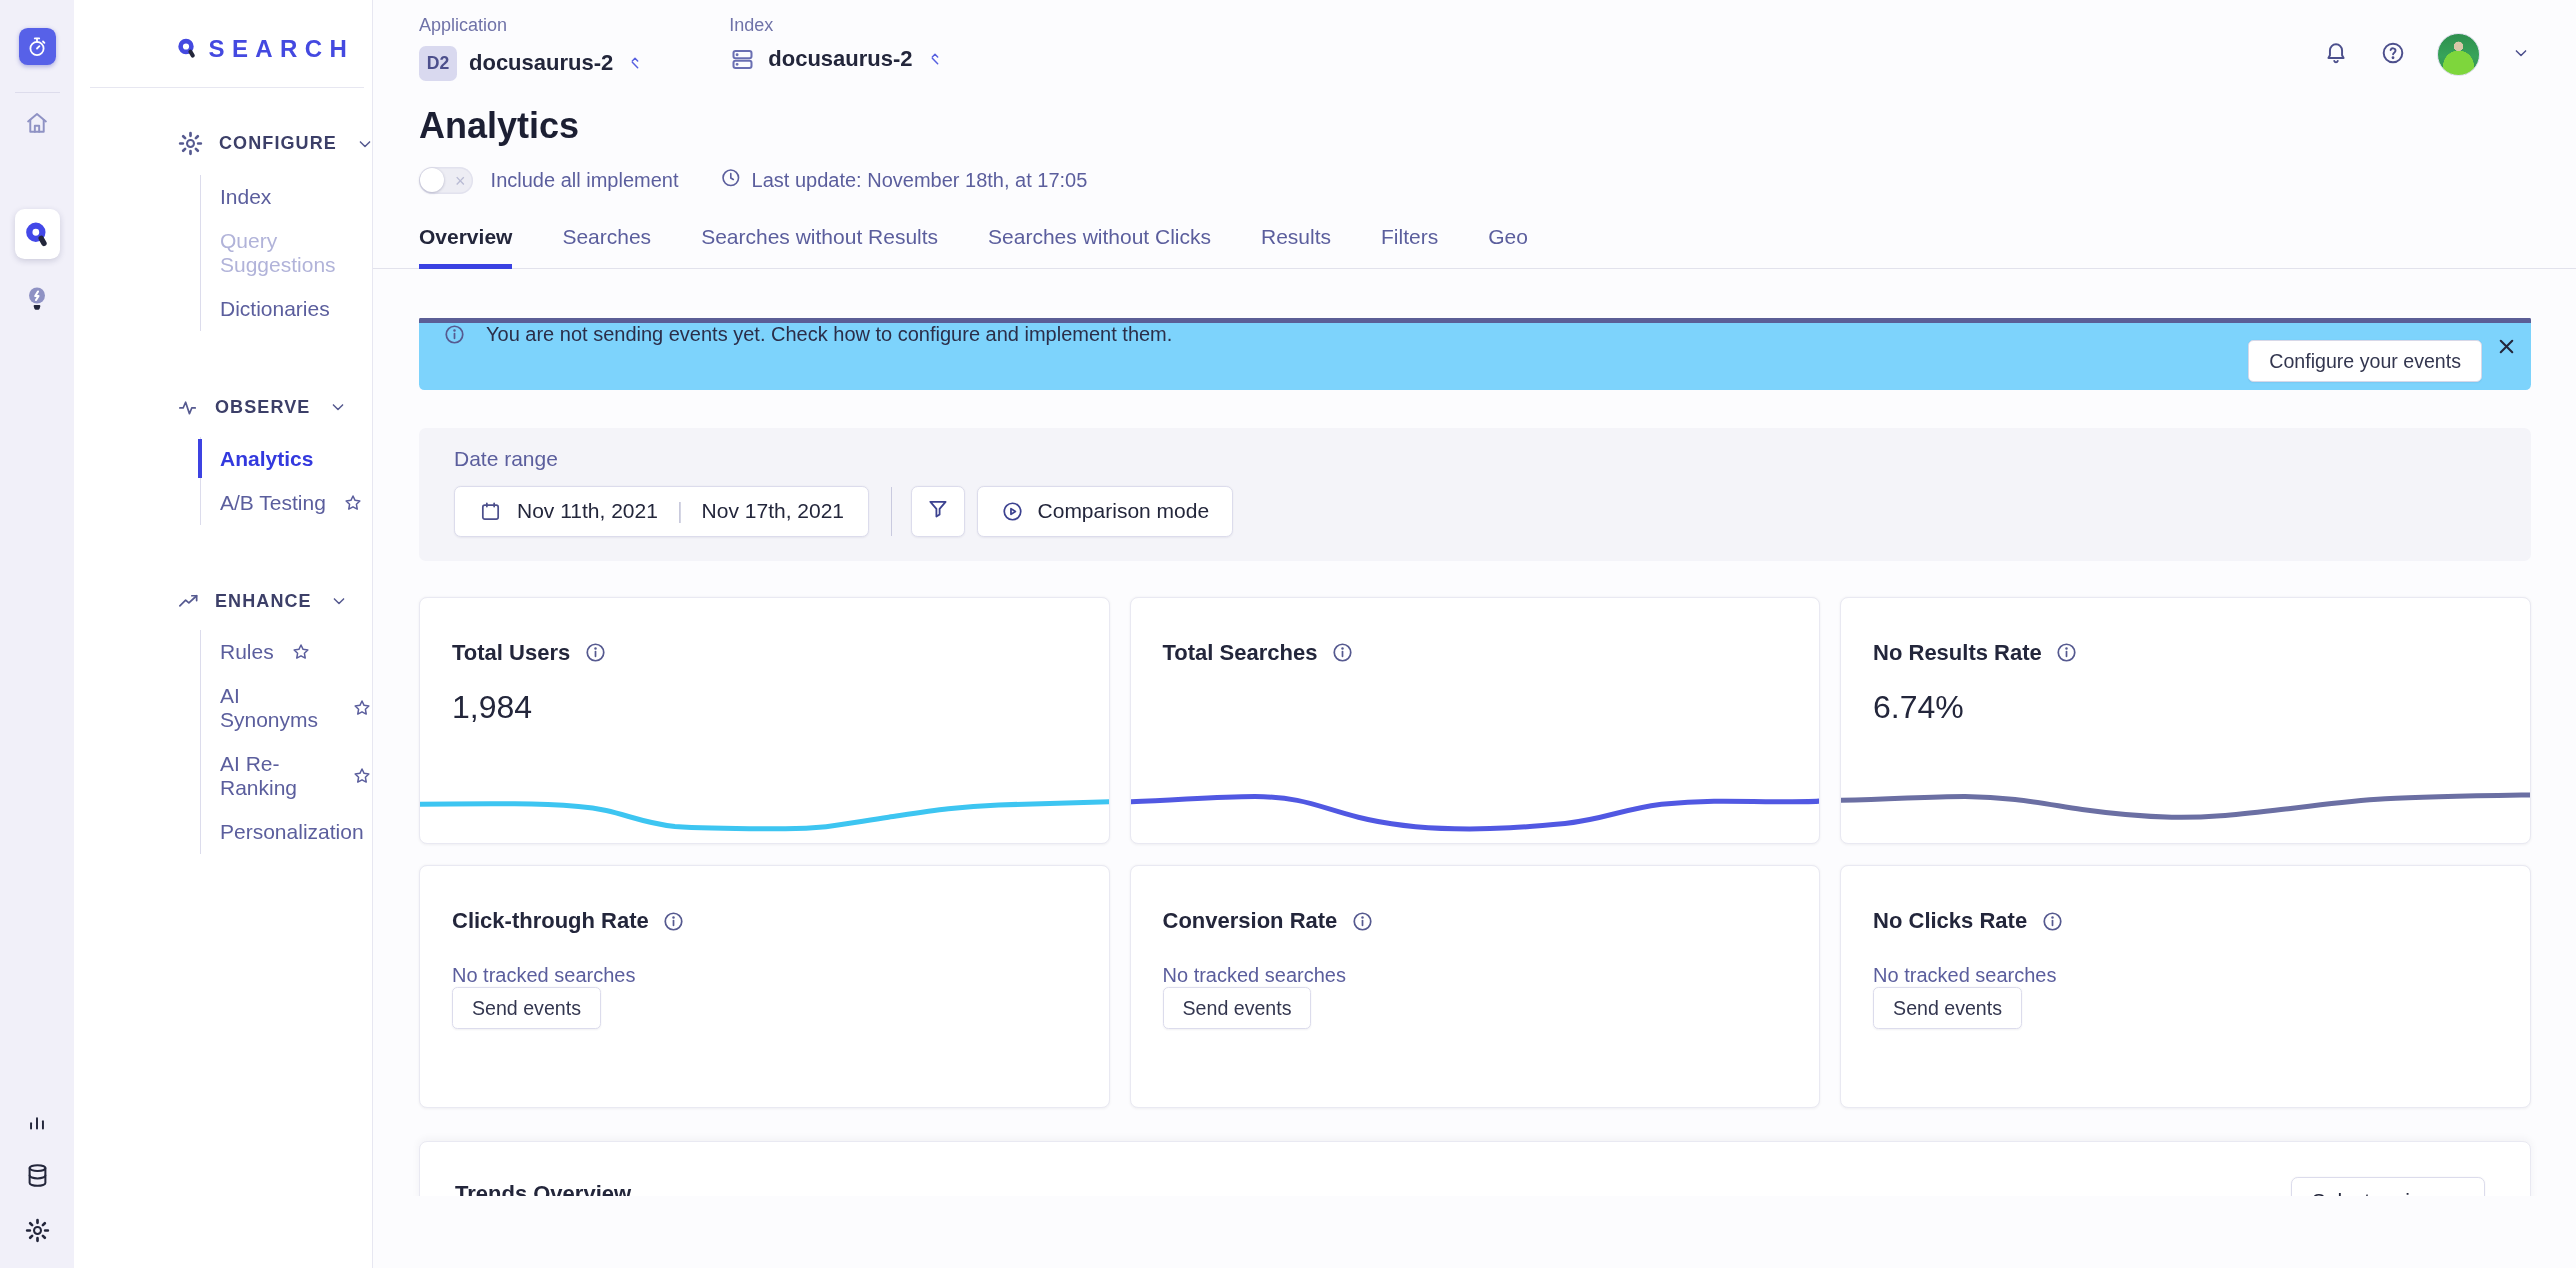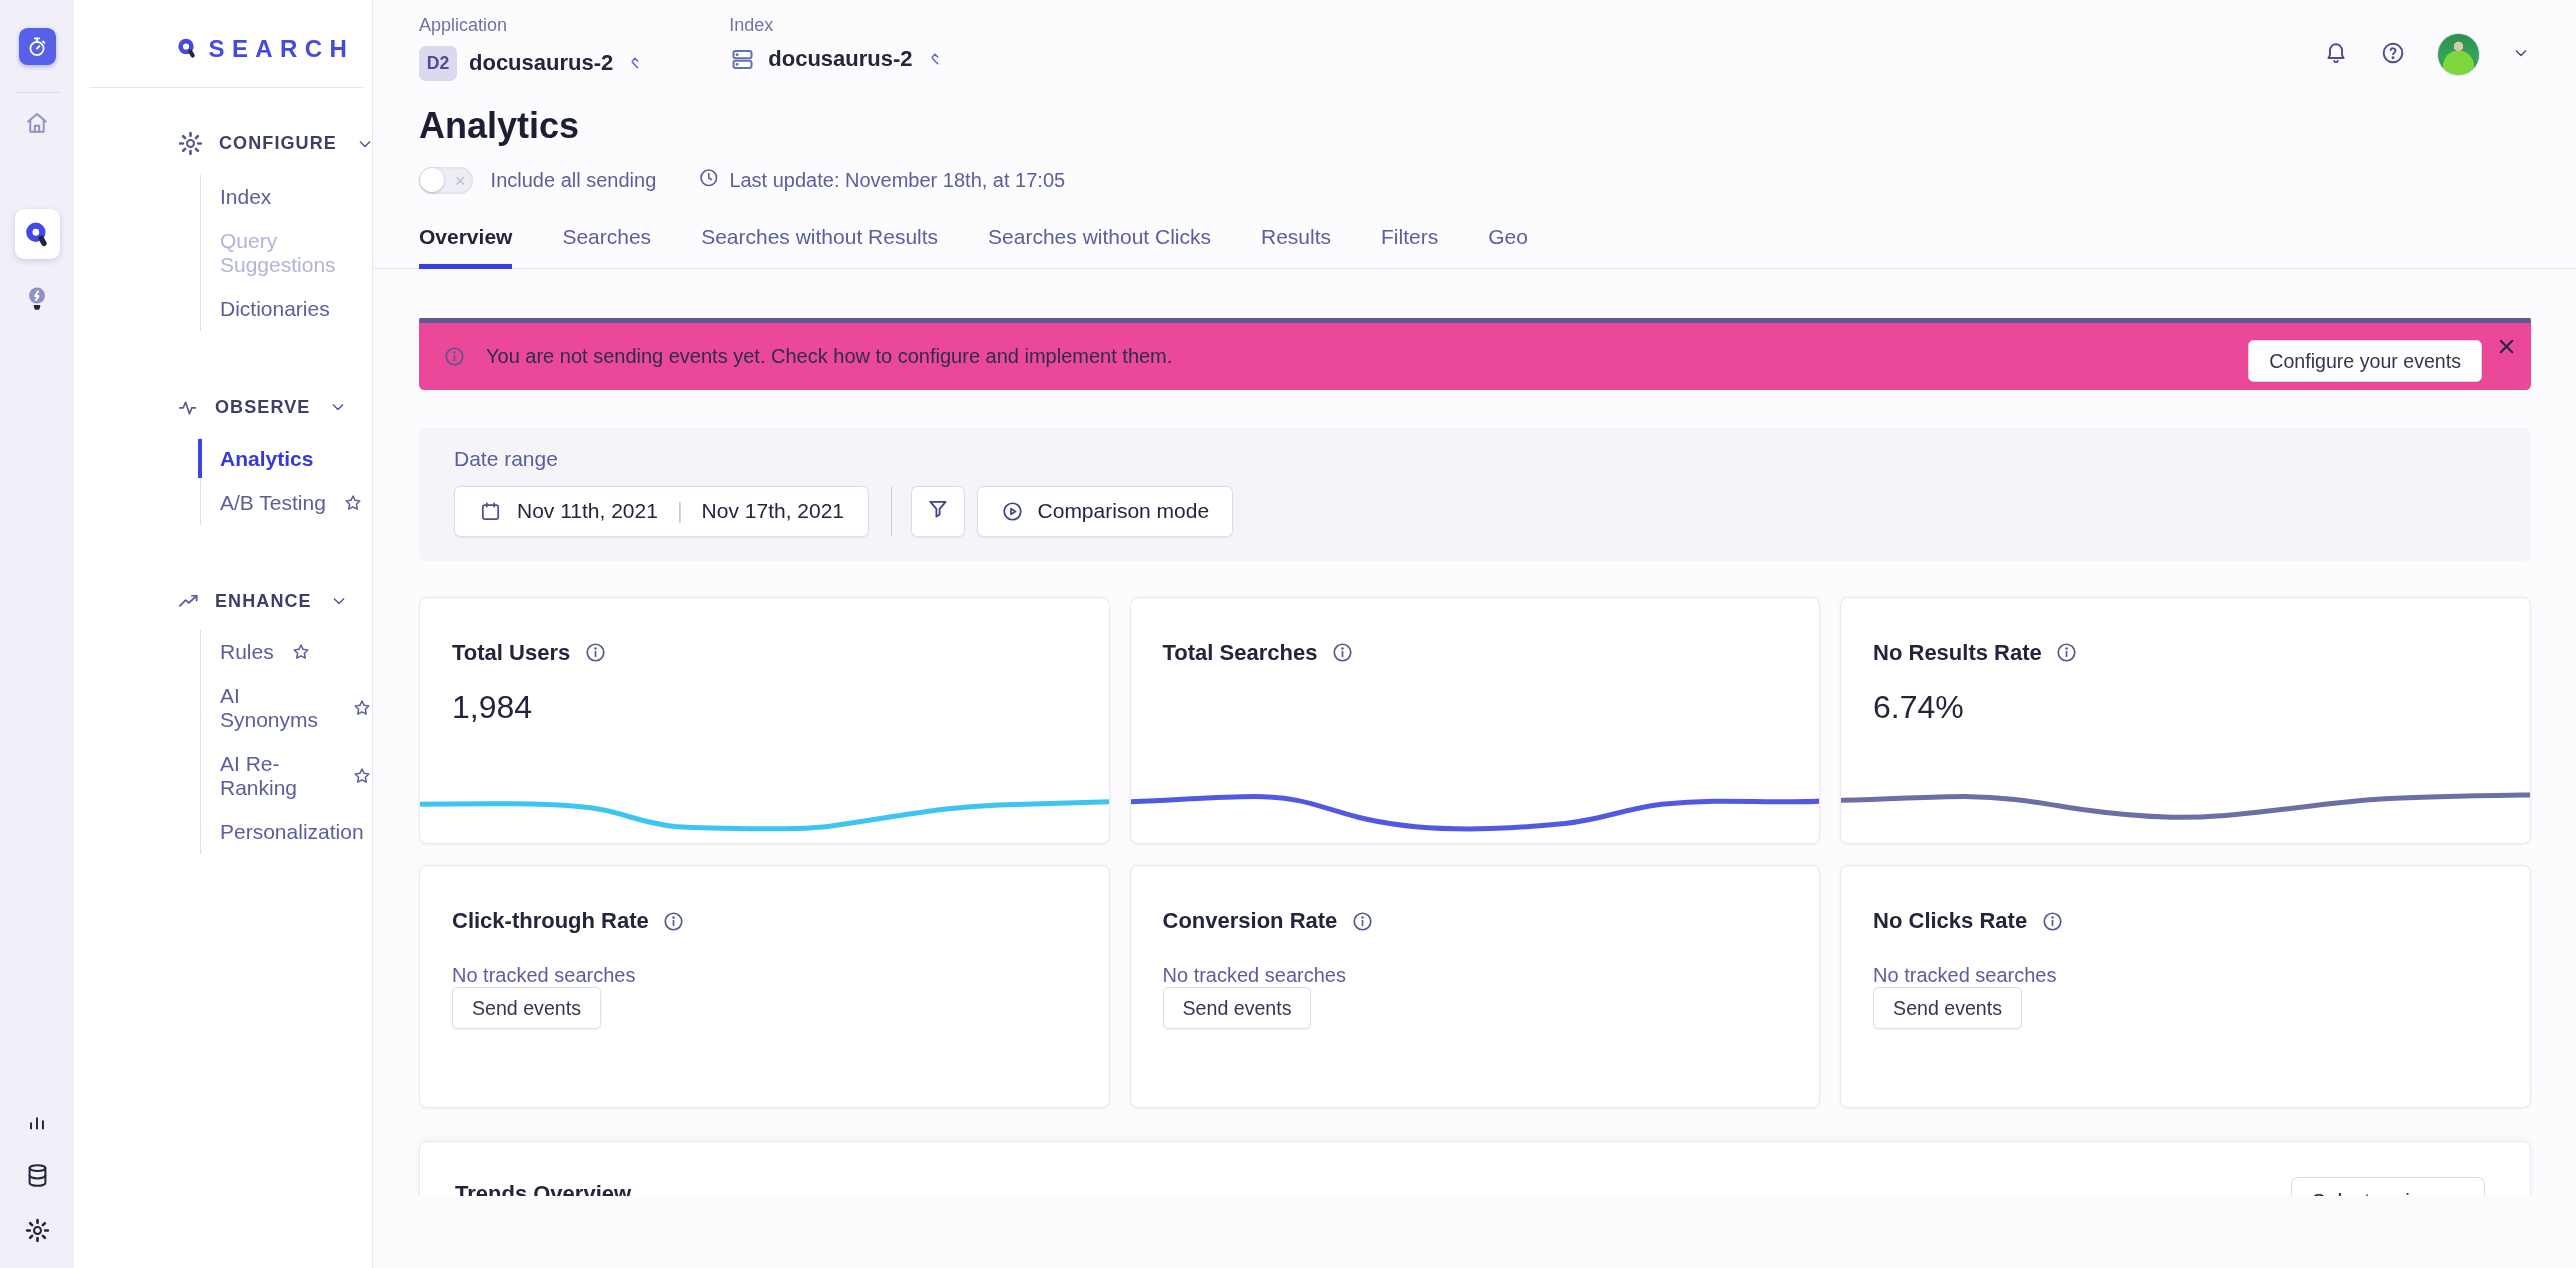--- a/index.html
+++ b/index.html
@@ -62,21 +62,21 @@
   .toggle .x{position:absolute;right:7.4px;top:4px;color:#b9bbd4;font-size:18px;}
   .toggle-label{margin-left:17.6px;}
   .clock-wrap{margin-left:42px;display:flex;align-items:center;gap:9.5px;color:#5b5e9d;}
 
   .tabs{display:flex;gap:50px;margin-top:31px;border-bottom:1.4px solid #e2e2ec;}
   .tab{font-size:21px;color:#5b5e9d;padding-bottom:19px;cursor:pointer;position:relative;}
   .tab.active{color:#23263b;font-weight:600;}
   .tab.active::after{content:"";position:absolute;left:0;right:0;bottom:-1.4px;height:4.7px;background:#3a41e2;}
 
   
-  .banner{margin-top:49px;background:#ec4899;border-top:5.4px solid #5b5e96;border-radius:1.4px 1.4px 5.4px 5.4px;height:72px;display:flex;align-items:center;position:relative;padding:0 81px 0 24px;}
+  .banner{margin-top:49px;background:#7dd3fc;border-top:5.4px solid #5b5e96;border-radius:1.4px 1.4px 5.4px 5.4px;height:72px;display:flex;position:relative;padding:0 81px 0 24px;}
   .banner .info{color:#565a90;display:flex;margin-right:20px;}
   .banner .msg{font-size:20px;color:#2b2e49;}
   .banner .cfg-btn{position:absolute;right:49px;top:17.6px;height:42px;padding:0 20px;background:#fff;border:1.4px solid #d8d8e8;border-radius:5.4px;font-size:19.6px;color:#33364f;display:flex;align-items:center;cursor:pointer;box-shadow:0 0.7px 1.4px rgba(40,40,90,.06);}
   .banner .close{position:absolute;right:13.5px;top:12px;color:#23263b;cursor:pointer;display:flex;}
 
   
   .daterange{margin-top:38px;background:#f4f4f9;border-radius:6.8px;height:133px;padding:19px 0 0 35px;}
   .dr-label{font-size:21px;color:#5b5e9d;}
   .dr-row{display:flex;align-items:center;margin-top:15px;}
   .btn{background:#fff;border:1.4px solid #dcdcec;border-radius:6.8px;height:51px;display:flex;align-items:center;font-size:21px;color:#23263b;cursor:pointer;box-shadow:0 0.7px 2px rgba(40,40,90,.07);}
@@ -360,21 +360,21 @@
     </div>
   </div>
 
   <h1 class="page-title pad">Analytics</h1>
 
   <div class="toggle-row pad">
     <span class="toggle">
       <span class="knob"></span>
         <span class="x">×</span>
     </span>
-    <span class="toggle-label">Include all sending</span>
+    <span class="toggle-label">Include all implement</span>
     <span class="clock-wrap">
       <span><svg width="21.6" height="21.6" viewBox="0 0 24 24" fill="none" stroke="currentColor" stroke-width="1.8" stroke-linecap="round" stroke-linejoin="round">
             <circle cx="12" cy="12" r="8.6"></circle>
             <path d="M12 7.4v4.8l2.8 1.7"></path>
           </svg></span>
       <span>Last update: November 18th, at 17:05</span>
     </span>
   </div>
 
   <div class="tabs pad" id="tabs-row">

